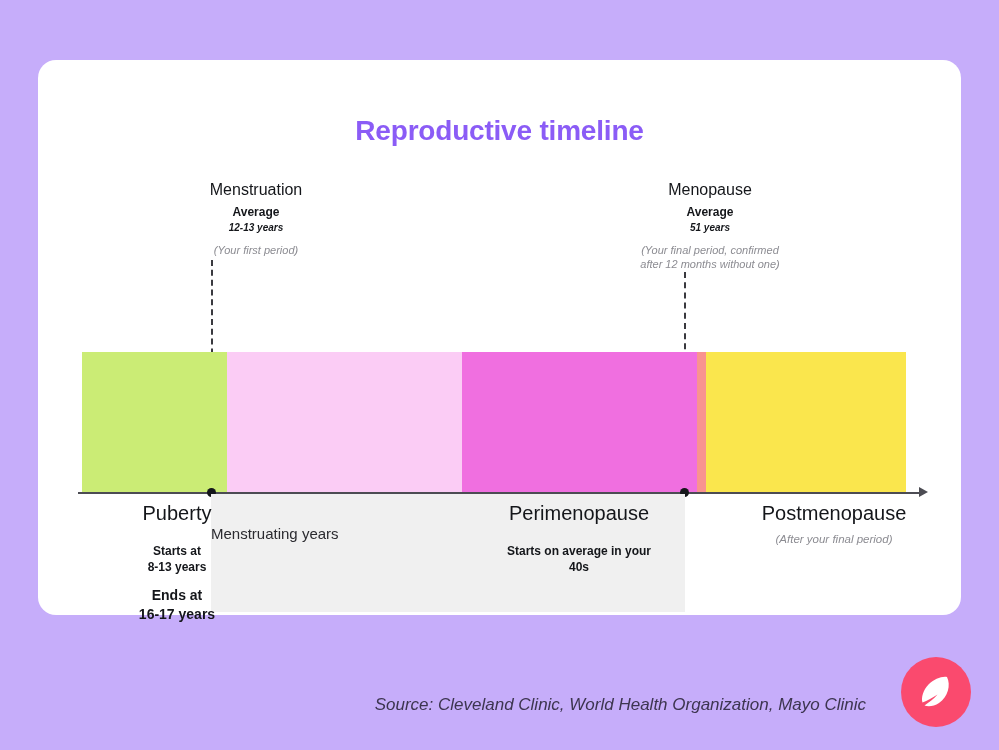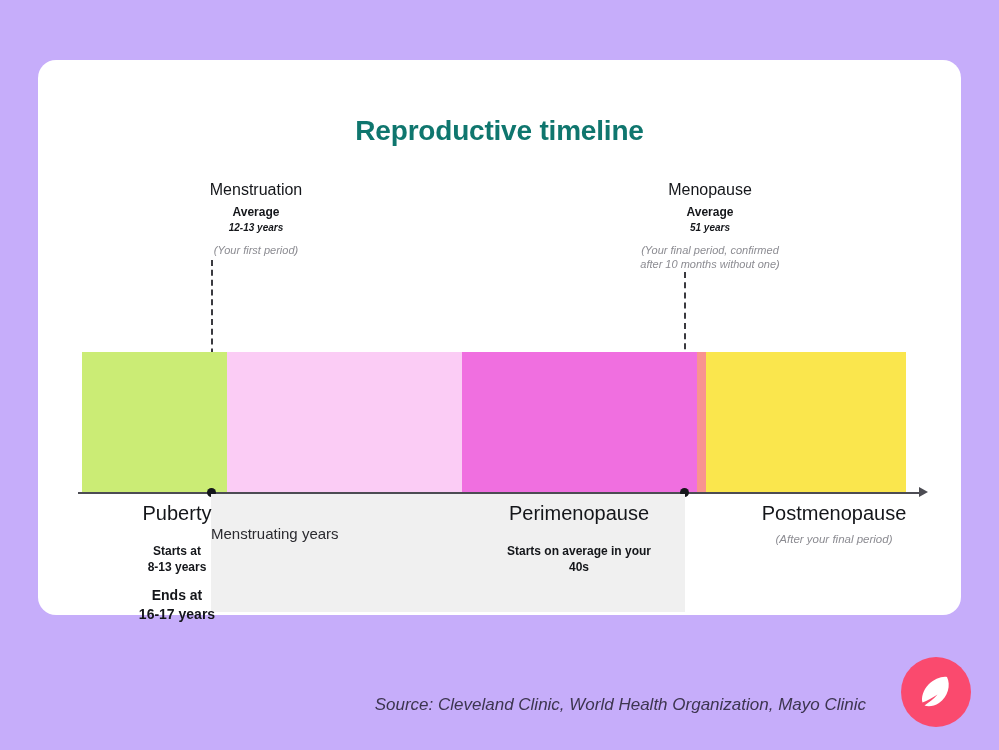--- a/index.html
+++ b/index.html
@@ -28,21 +28,21 @@
 
   
   #chart-title {
     position: absolute;
     left: 0;
     top: 55px;
     width: 923px;
     text-align: center;
     font-size: 28px;
     font-weight: bold;
-    color: #0f766e;
+    color: #8b5cf6;
     letter-spacing: -0.2px;
   }
 
   
   .top-marker {
     position: absolute;
     text-align: center;
   }
   .top-marker .marker-name {
     font-size: 16px;
@@ -193,21 +193,21 @@
     <div class="marker-value">12-13 years</div>
     <div class="marker-note">(Your first period)</div>
   </div>
 
   <div class="top-marker" style="left:557px; top:120px; width:230px;">
     <div class="marker-name">Menopause</div>
     <div class="marker-avg">Average</div>
     <div class="marker-value">51 years</div>
     <div class="marker-note">
       <span>(Your final period, confirmed</span><br>
-      <span>after 10 months without one)</span>
+      <span>after 12 months without one)</span>
     </div>
   </div>
 
   <div class="dash-line" style="left:173px; top:200px; height:232px;"></div>
   <div class="dash-line" style="left:646px; top:212px; height:220px;"></div>
 
   <div class="band" style="left:44px; width:145px; background:#cbec75;"></div>
   <div class="band" style="left:189px; width:235px; background:#fbccf5;"></div>
   <div class="band" style="left:424px; width:235px; background:#f06fe0;"></div>
   <div class="band" style="left:659px; width:9px; background:#f9938f;"></div>

